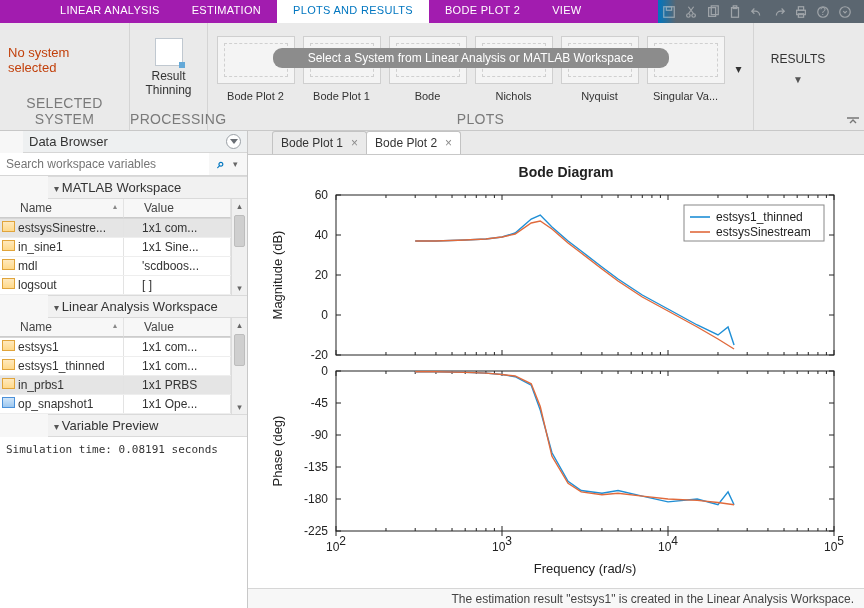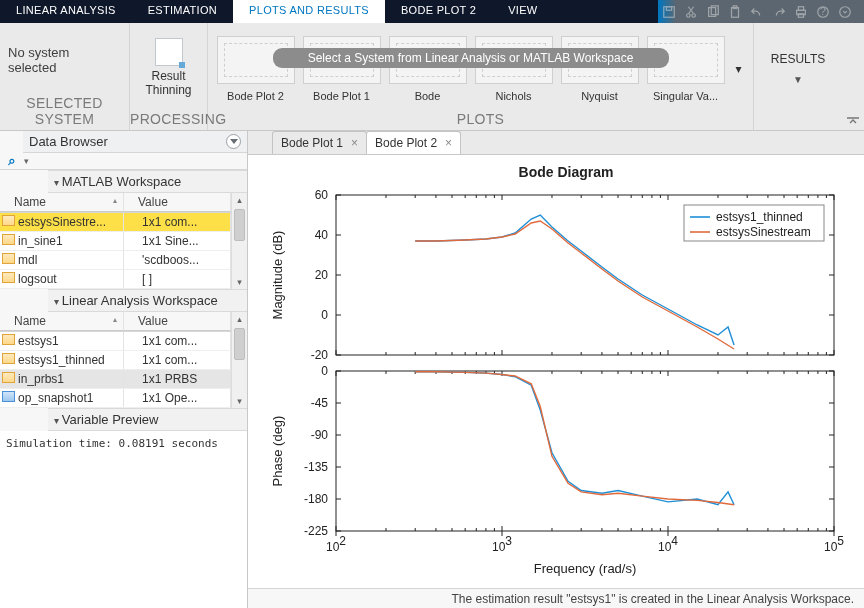--- a/index.html
+++ b/index.html
@@ -1,31 +1,31 @@
 <!DOCTYPE html>
 <html><head>
   <meta charset="utf-8">
   <style>
     * { margin:0; padding:0; box-sizing:border-box; font-family:"Segoe UI",Arial,sans-serif; font-size:12px; color:#333; }
     body { width:864px; height:608px; background:#eaeaea; overflow:hidden; position:relative; }
 
     
-    .ribbon-tabs { display:flex; background:#0f172a; height:23px; }
+    .ribbon-tabs { display:flex; background:#a21caf; height:23px;padding-left:44px; }
     .ribbon-tab { padding:4px 16px 3px; color:#fff; font-size:11px; letter-spacing:.3px; cursor:pointer; }
     .ribbon-tab.active { background:#fff; color:#0076c0; }
     .ribbon-right { margin-left:auto; display:flex; align-items:center; padding-right:8px; background:linear-gradient(90deg,#0076c0 0,#5b6670 18px,#5b6670); }
     .rb-icon { width:18px; height:18px; margin:0 2px; opacity:.55; color:#e5e5e5; display:flex; align-items:center; justify-content:center; font-size:13px; }
     .rb-icon svg { width:14px; height:14px; stroke:#d8d8d8; fill:none; stroke-width:1.4; }
 
     .toolstrip { display:flex; background:#eaeaea; border-bottom:1px solid #c8c8c8; height:108px; }
     .ts-group { display:flex; flex-direction:column; border-right:1px solid #d4d4d4; }
     .ts-group-body { flex:1; display:flex; align-items:center; justify-content:center; padding:4px 8px 0; }
     .ts-group-title { font-size:14px; color:#7a7a7a; text-align:center; padding:2px 0 3px; letter-spacing:.3px; }
     .ts-selected-system { width:130px; }
-    .ts-selected-system .ts-group-body { font-size:13px; color:#404040; }
+    .ts-selected-system .ts-group-body { font-size:13px; color:#c2410c; }
     .ts-processing { width:78px; }
     .ts-btn-vert { display:flex; flex-direction:column; align-items:center; gap:4px; cursor:pointer; }
     .ts-btn-vert .icon-box { width:28px; height:28px; border:1px solid #c0c8d0; background:#fff; position:relative; }
     .ts-btn-vert .icon-box:after { content:""; position:absolute; width:6px; height:6px; background:#64a9d8; right:-3px; bottom:-3px; }
     .ts-plots { flex:1; }
     .plot-gallery { display:flex; align-items:flex-start; position:relative; }
     .plot-thumb { display:flex; flex-direction:column; align-items:center; width:86px; cursor:pointer; }
     .plot-thumb .thumb { width:78px; height:48px; border:1px solid #cfcfcf; background:
         linear-gradient(#f4f4f4,#f4f4f4); margin-bottom:6px; position:relative; overflow:hidden; }
     .plot-thumb .thumb:before { content:""; position:absolute; inset:6px; border:1px dashed #d0d0d0;}
@@ -48,25 +48,25 @@
     .search-row .mag { width:24px; text-align:center; color:#0076c0; font-weight:bold; cursor:pointer; font-size:13px; }
     .search-row .dd { width:14px; cursor:pointer; color:#666; font-size:9px; }
 
     .section-hdr { background:#f1f1f1; padding:3px 6px; font-size:13px; border-top:1px solid #dadada; border-bottom:1px solid #dadada; cursor:pointer;margin-left:48px; }
     .section-hdr:before { content:"▾ "; font-size:10px; color:#555; }
     .tbl-head, .tbl-row { display:flex; }
     .tbl-head { background:#f7f7f7; border-bottom:1px solid #d6d6d6; }
     .cell { padding:2px 4px 2px 18px; font-size:12px; border-right:1px solid #e3e3e3; overflow:hidden; white-space:nowrap; text-overflow:ellipsis; }
     .cell.name { width:124px; position:relative; }
     .cell.val  { flex:1; }
-    .tbl-head .cell { padding-left:14px; color:#444; border-bottom:1px solid #ccc; background:#f7f7f7; position:relative;}
+    .tbl-head .cell { padding-left:20px; color:#444; border-bottom:1px solid #ccc; background:#f7f7f7; position:relative;}
     .tbl-head .cell.name:after { content:"▴"; font-size:8px; color:#888; position:absolute; right:6px; top:3px;}
     .tbl-body { max-height:76px; overflow:hidden; background:#fff; }
     .tbl-row { border-bottom:1px solid #eee; }
-    .tbl-row.sel { background:#fde047; }
+    .tbl-row.sel { background:#e5e5e5; }
     .tbl-row.sel2 { background:#e5e5e5; }
     .row-icon { position:absolute; left:2px; width:13px; height:11px; border:1px solid #e0a43b; background:linear-gradient(#ffe9bd,#ffd98a); top:2px;}
     .row-icon.blue { border-color:#4a90d9; background:linear-gradient(#cfe5f9,#9dc7ef);}
     .cell.name { position:relative; }
     .scroll-v { width:16px; background:#f0f0f0; border-left:1px solid #dcdcdc; display:flex; flex-direction:column;}
     .scroll-v .arrow { height:14px; display:flex; align-items:center; justify-content:center; color:#666; font-size:9px; cursor:pointer;}
     .scroll-v .track { flex:1; position:relative; }
     .scroll-v .thumb { position:absolute; left:2px; right:2px; top:2px; height:32px; background:#cfcfcf; border:1px solid #bdbdbd; border-radius:2px;}
     .tbl-wrap { display:flex; }
     .tbl-wrap .inner { flex:1; }
@@ -219,20 +219,21 @@
   </div>
 </div>
 
 <div class="main">
   <div class="side">
     <div class="panel-title">
       <span>Data Browser</span>
       <div class="circ-btn"></div>
     </div>
     <div class="search-row">
+      <input placeholder="Search workspace variables" style="">
       <div class="mag">⌕</div>
       <div class="dd">▾</div>
     </div>
 
     <div class="section-hdr">MATLAB Workspace</div>
     <div class="tbl-wrap">
       <div class="inner">
         <div class="tbl-head">
           <div class="cell name">Name</div>
           <div class="cell val">Value</div>

